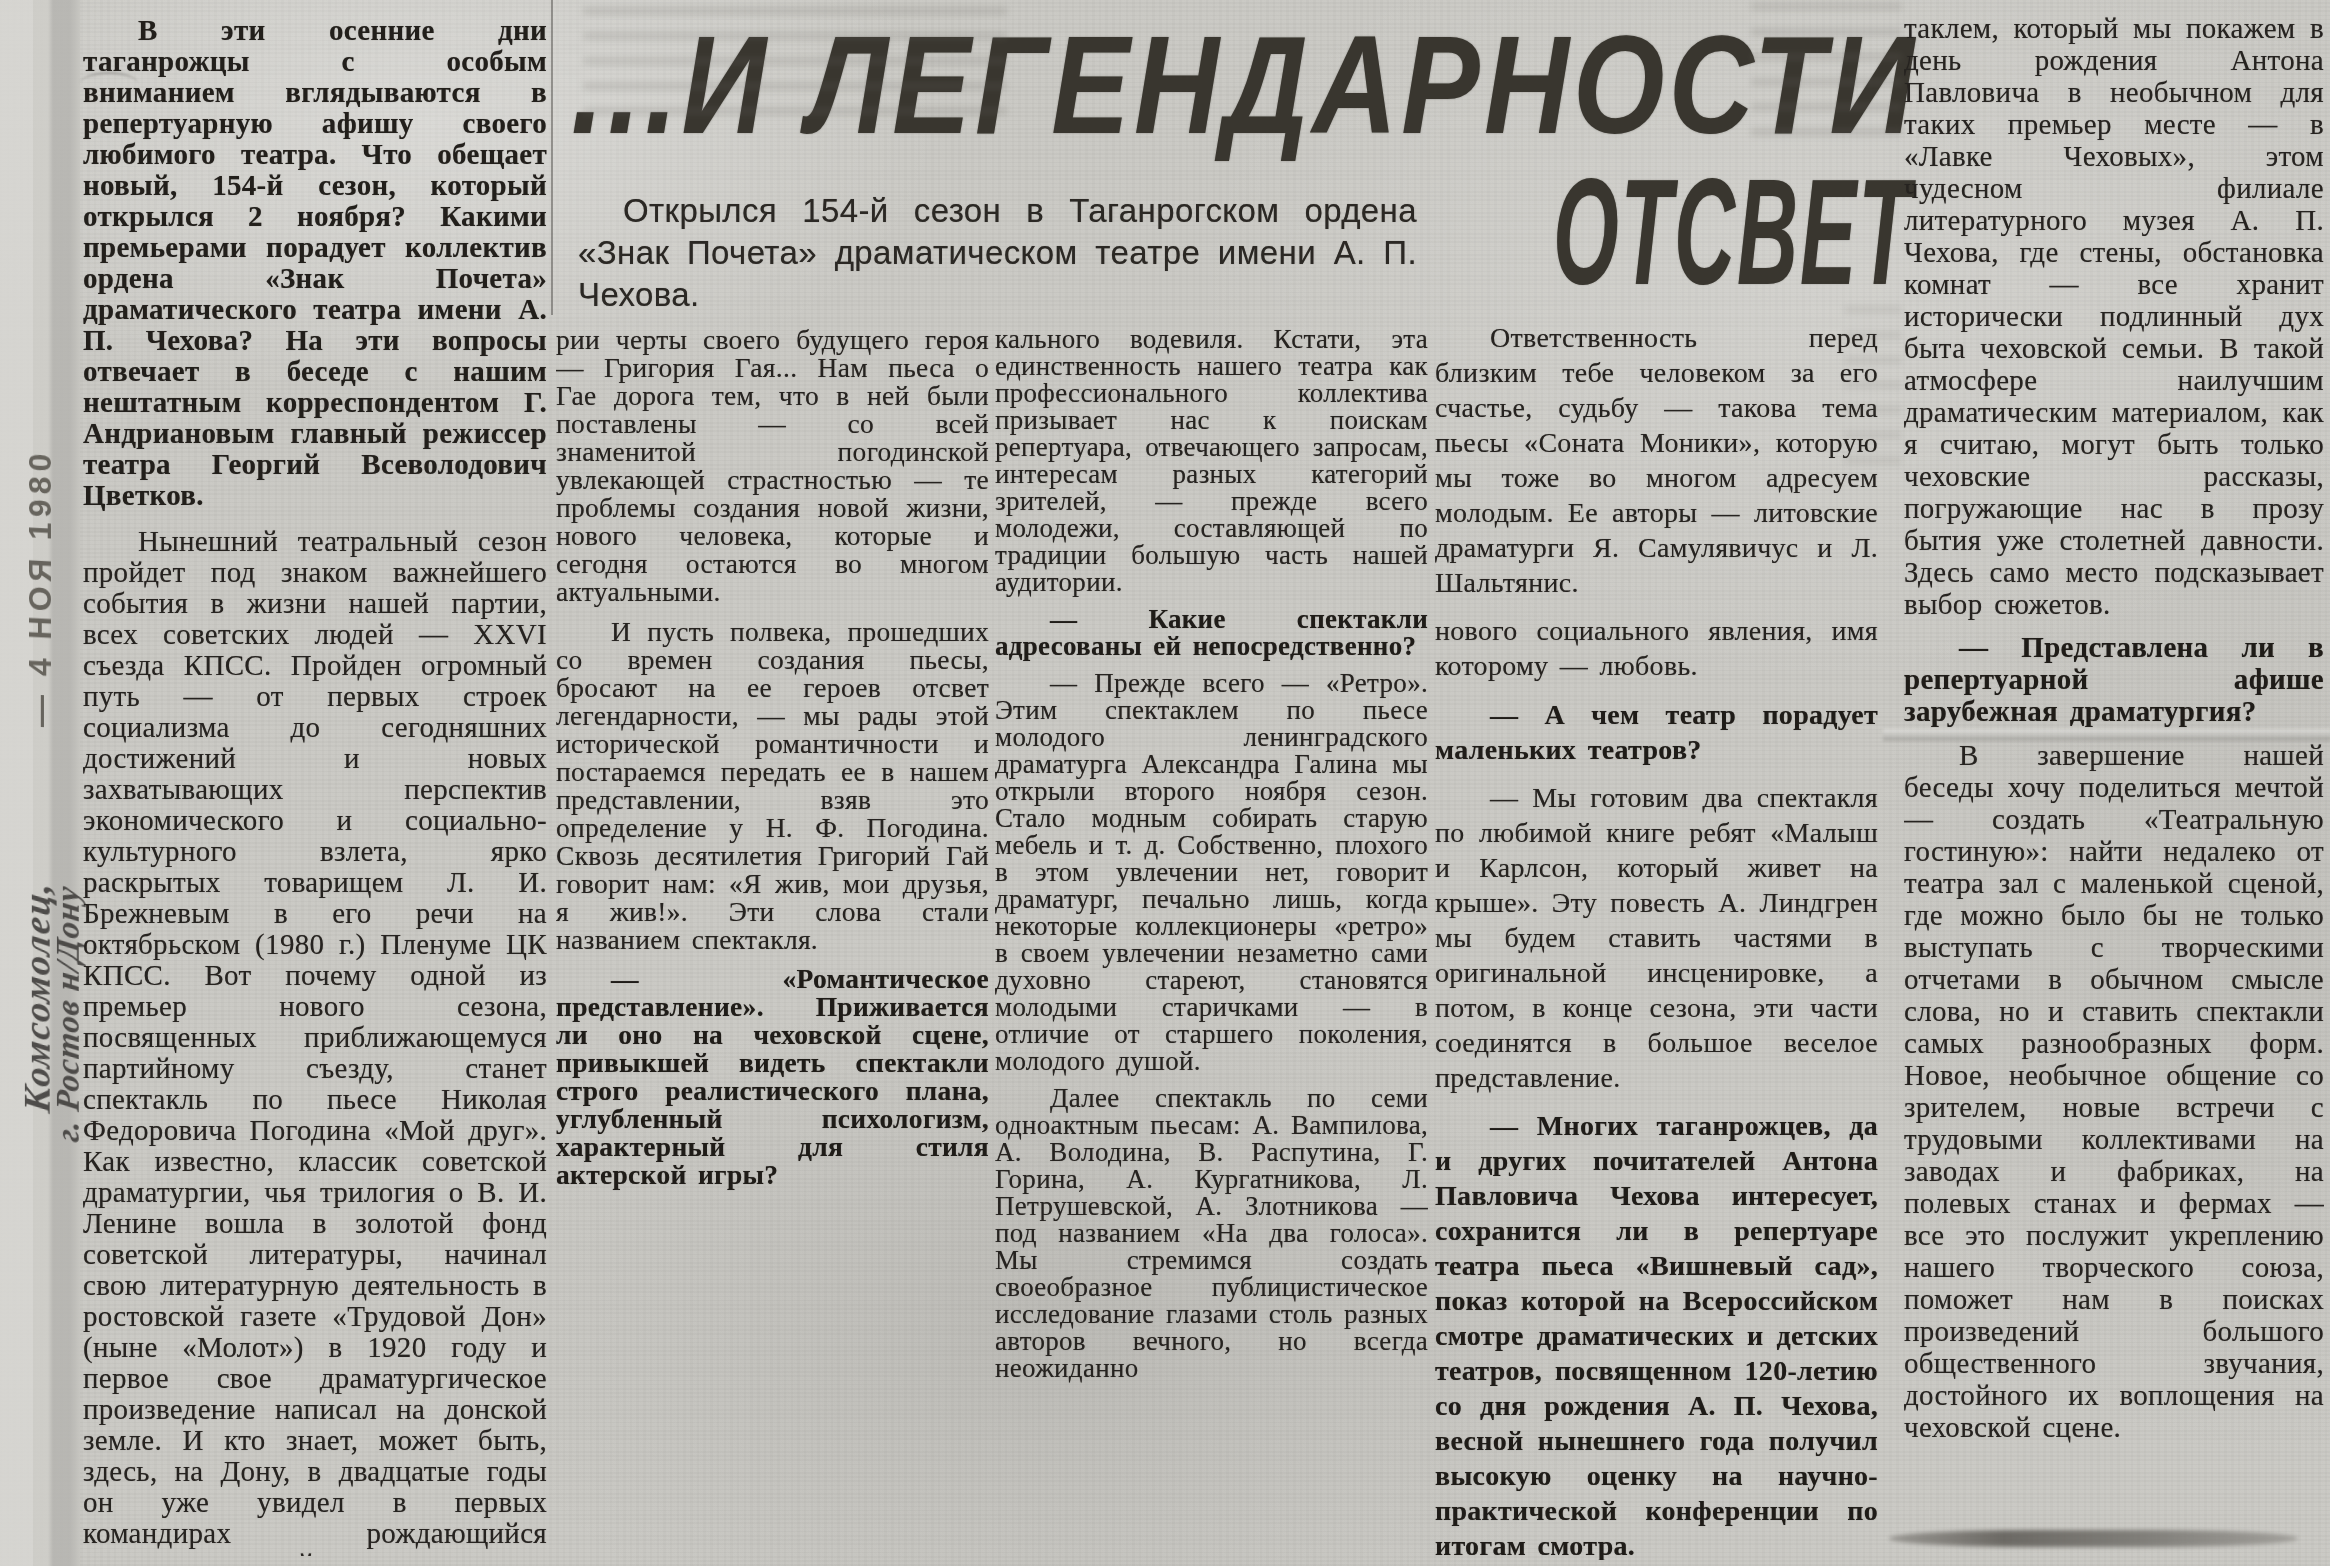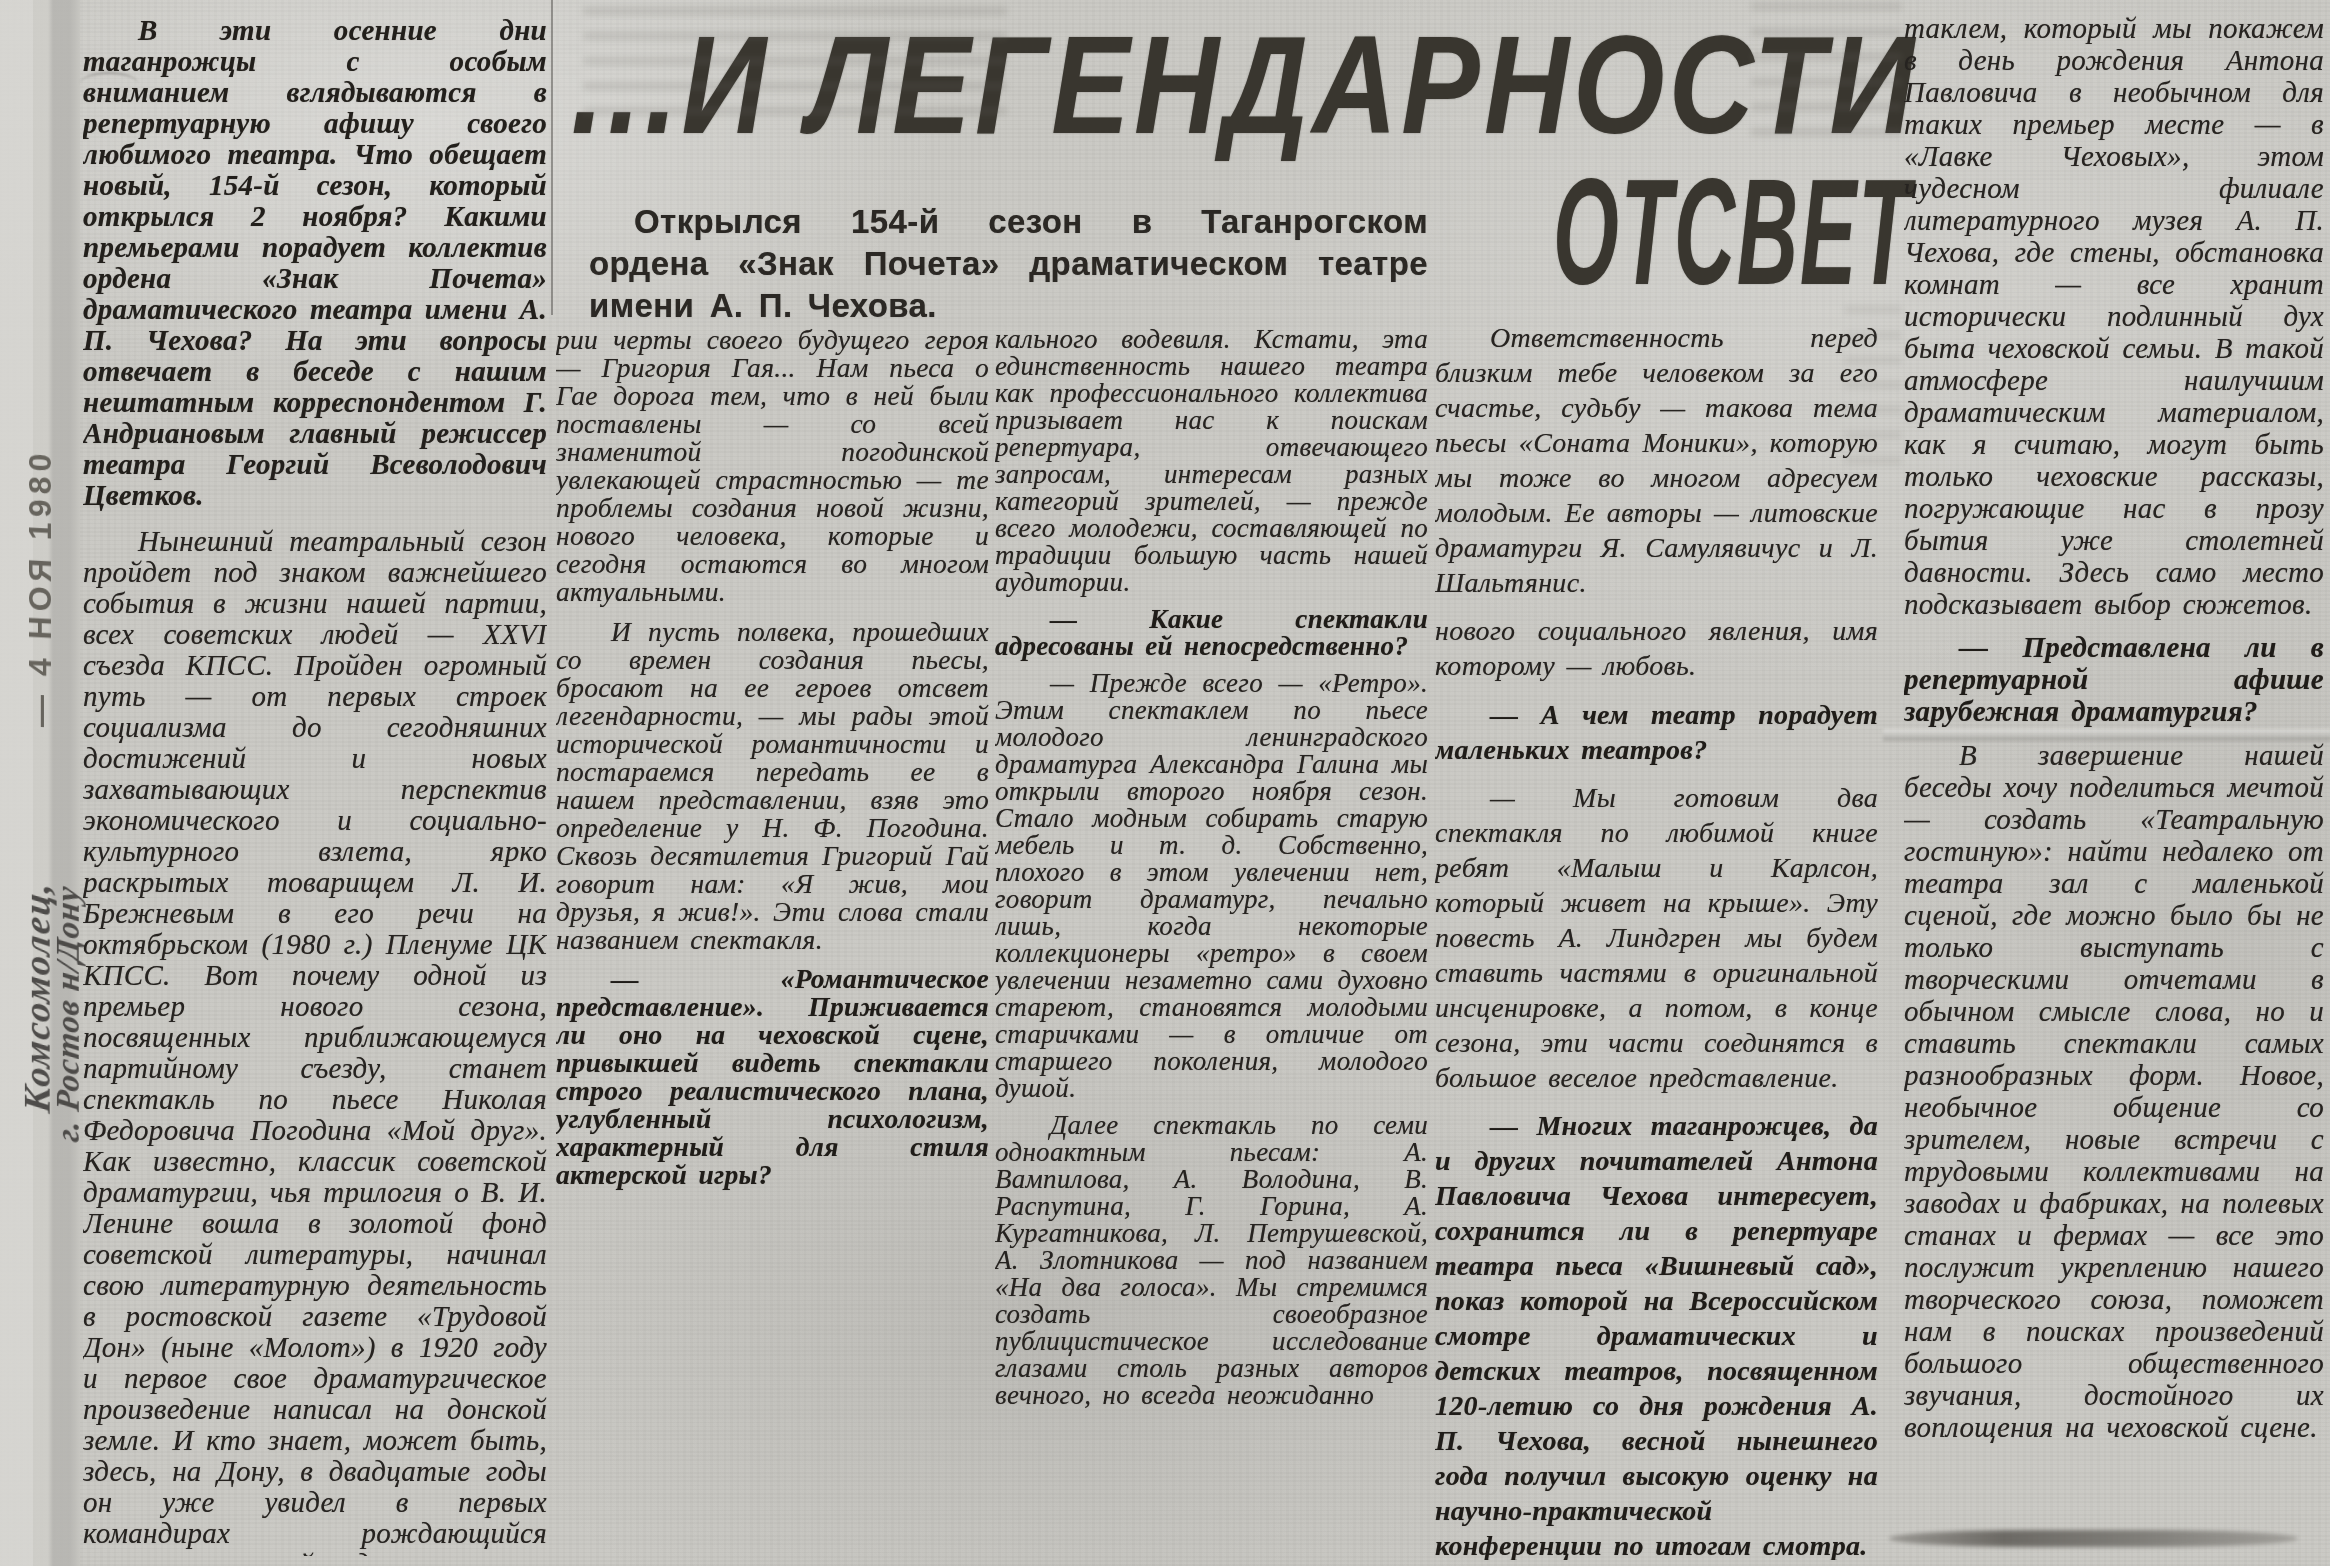--- a/index.html
+++ b/index.html
@@ -40,32 +40,31 @@
     position:absolute;margin:0;white-space:nowrap;line-height:1;
     font-family:"Liberation Sans","DejaVu Sans",sans-serif;
     font-style:italic;font-weight:900;color:#39362f;
     transform-origin:left top;
     text-shadow:0 0 1.7px rgba(50,48,42,.5);
   }
   .hl1{left:571px;top:15px;font-size:140px;letter-spacing:5px;transform:scaleX(.84);}
   .hl2{left:1553px;top:156px;font-size:151px;letter-spacing:3.3px;transform:scaleX(.56);}
   
   .lede{
-    position:absolute;left:574px;top:186px;width:839px;margin:15px;
+    position:absolute;left:574px;top:186px;width:839px;margin:4px;
     font-family:"Liberation Sans","DejaVu Sans",sans-serif;
-    font-weight:bold;font-size:33px;line-height:42px;
+    font-weight:normal;font-size:33px;line-height:42px;
     text-align:justify;text-indent:45px;letter-spacing:0.4px;word-spacing:5.8px;
     color:#2b2824;text-shadow:0 0 0.8px rgba(40,38,34,.55);
   }
   
   .col{
     position:absolute;overflow:hidden;text-align:justify;
     letter-spacing:0.3px;word-spacing:4.2px;hyphens:auto;
     text-shadow:0 0 0.8px rgba(45,42,38,.5);
-    font-style:italic;
   }
   .col1{left:83px;top:15px;width:464px;height:1541px;font-size:29px;line-height:31px;}
   .col2{left:556px;top:326px;width:433px;height:1233px;font-size:27.5px;line-height:28px;}
   .col3{left:995px;top:326px;width:433px;height:1233px;font-size:27px;line-height:27px;}
   .col4{left:1435px;top:320px;width:443px;height:1240px;font-size:28px;line-height:35px;}
   .col5{left:1904px;top:11.7px;width:420px;height:1540px;font-size:29px;line-height:32px;}
   .para{margin:0 0 11.7px 0;text-indent:55px;}
   .col1 .para{margin-bottom:15px;}
   .col3 .para{margin-bottom:10px;}
   .col4 .para{margin-bottom:13.3px;}

